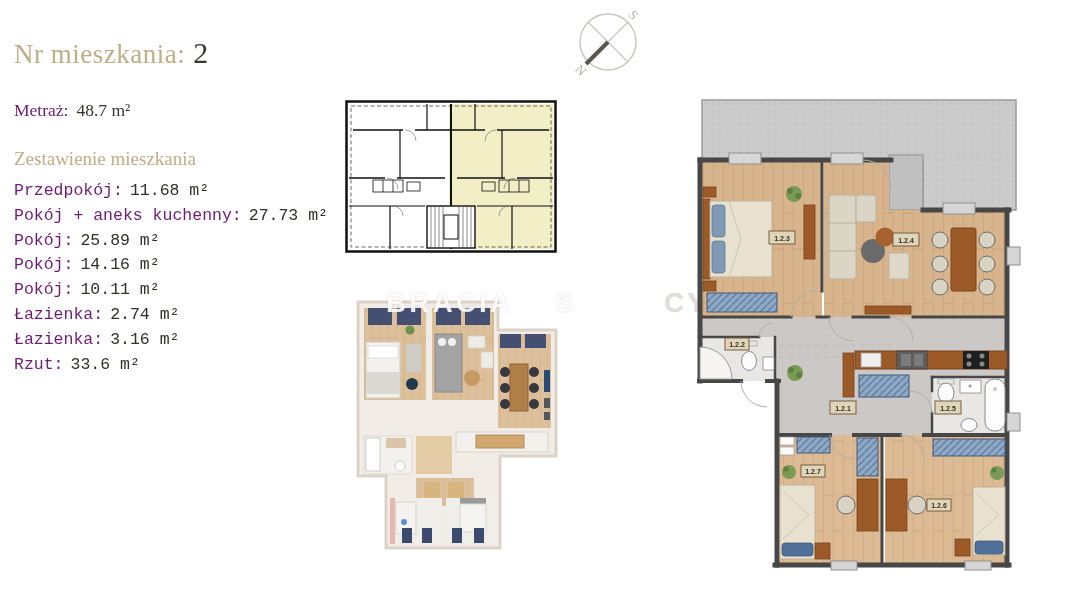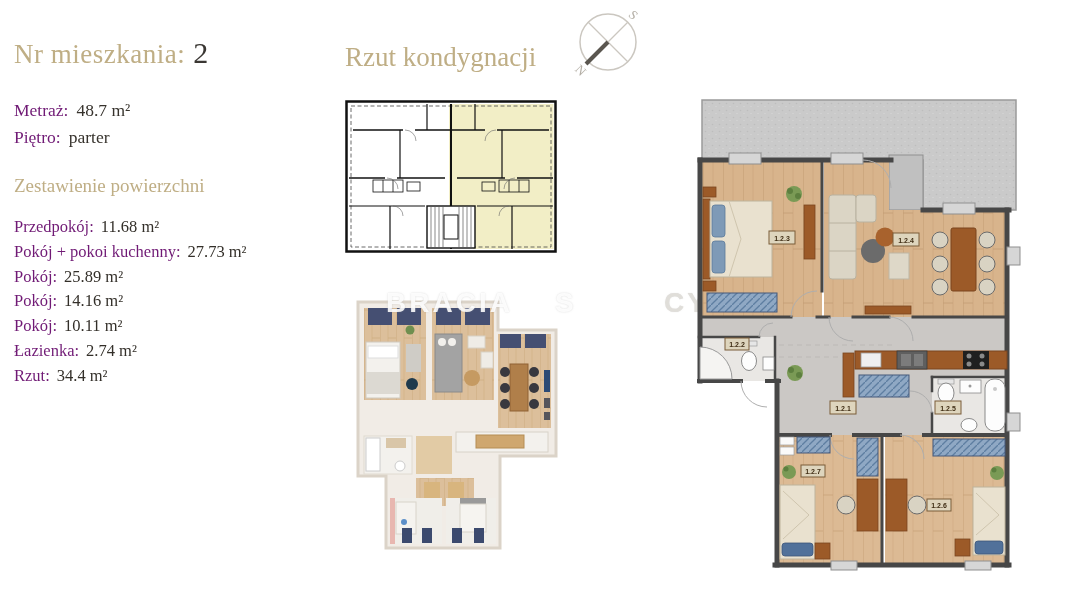--- a/index.html
+++ b/index.html
@@ -8,21 +8,21 @@
   .abs{position:absolute;}
   
   #left-panel{left:14px;top:36px;width:310px;}
   .apt-header{font-size:27px;color:#bfae85;letter-spacing:0.5px;}
   .apt-number{font-size:30px;color:#3a3733;margin-left:8px;}
   .detail-rows{margin-top:27px;}
   .row{line-height:27px;font-size:17.5px;white-space:nowrap;}
   .lbl{color:#701a75;margin-right:8px;}
   .val{color:#37332d;}
   .areas-title{margin-top:24px;font-size:19px;color:#bfae85;}
-  .area-rows{margin-top:18px;}
+  .area-rows{margin-top:9px;font-family:Liberation Mono, monospace;}
   .arow{line-height:24.8px;font-size:16.5px;white-space:nowrap;}
   .arow .lbl{font-size:16.5px;margin-right:7px;}
   .arow .val{color:#332f29;}
   
   #floor-title{left:345px;top:42px;font-size:27px;color:#bfae85;}
   #compass{left:572px;top:2px;}
   #plan-small{left:345px;top:100px;}
   #render3d{left:348px;top:286px;}
   
   .wm{font-family:"Liberation Sans","DejaVu Sans",sans-serif;font-weight:700;
@@ -42,35 +42,34 @@
 <body>
 
 <div id="stage">
 
   <div id="left-panel" class="abs">
     <div class="apt-header">
       <span>Nr mieszkania:</span><span class="apt-number">2</span>
     </div>
     <div class="detail-rows">
       <div class="row"><span class="lbl">Metraż:</span><span class="val">48.7 m²</span></div>
-      <div class="row"><span class="lbl">Piętro:</span><span class="val">parter</span></div>
     </div>
-    <div class="areas-title">Zestawienie powierzchni</div>
+    <div class="areas-title">Zestawienie mieszkania</div>
     <div class="area-rows">
       <div class="arow"><span class="lbl">Przedpokój:</span><span class="val">11.68 m²</span></div>
-      <div class="arow"><span class="lbl">Pokój + pokoi kuchenny:</span><span class="val">27.73 m²</span></div>
+      <div class="arow"><span class="lbl">Pokój + aneks kuchenny:</span><span class="val">27.73 m²</span></div>
       <div class="arow"><span class="lbl">Pokój:</span><span class="val">25.89 m²</span></div>
       <div class="arow"><span class="lbl">Pokój:</span><span class="val">14.16 m²</span></div>
       <div class="arow"><span class="lbl">Pokój:</span><span class="val">10.11 m²</span></div>
       <div class="arow"><span class="lbl">Łazienka:</span><span class="val">2.74 m²</span></div>
-      <div class="arow"><span class="lbl">Rzut:</span><span class="val">34.4 m²</span></div>
+      <div class="arow"><span class="lbl">Łazienka:</span><span class="val">3.16 m²</span></div>
+      <div class="arow"><span class="lbl">Rzut:</span><span class="val">33.6 m²</span></div>
     </div>
   </div>
 
-  <div id="floor-title" class="abs">Rzut kondygnacji</div>
 
   <svg id="compass" class="abs" width="72" height="78" viewBox="0 0 72 78">
     <circle cx="36" cy="40" r="28" fill="none" stroke="#cbc7c0" stroke-width="1.5"></circle>
     <line x1="16" y1="20" x2="56" y2="60" stroke="#cbc7c0" stroke-width="1.2"></line>
     <line x1="56" y1="20" x2="16" y2="60" stroke="#cbc7c0" stroke-width="1.2"></line>
     <line x1="36" y1="40" x2="14" y2="62" stroke="#5a564f" stroke-width="4"></line>
     <text class="cletter" x="58" y="16" transform="rotate(45 60 12)">S</text>
     <text class="cletter" x="4" y="72" transform="rotate(45 8 68)">N</text>
   </svg>
 

